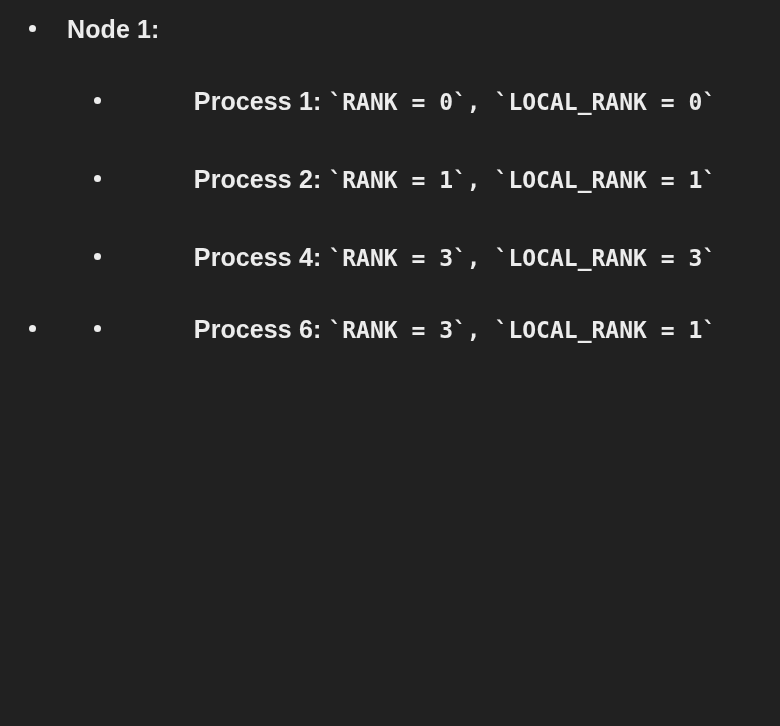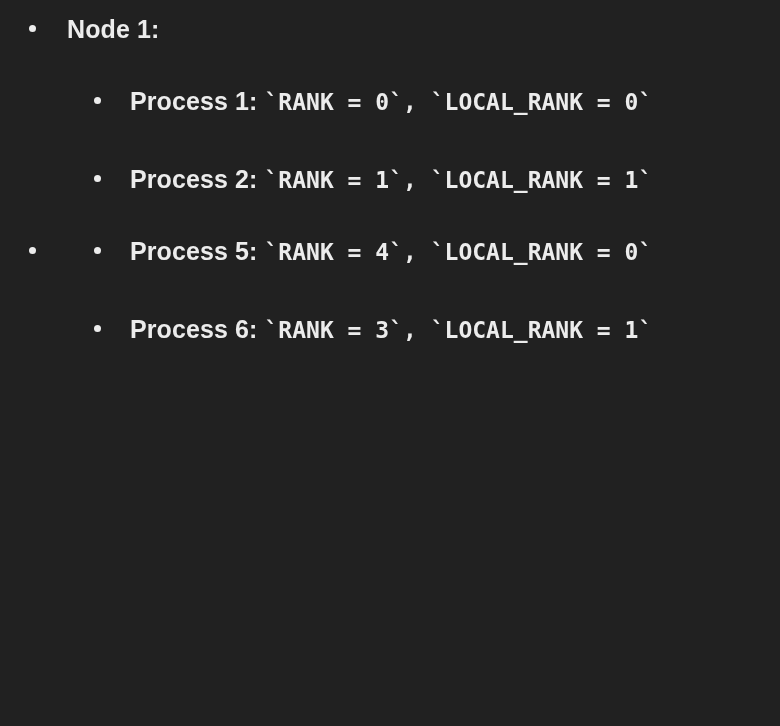--- a/index.html
+++ b/index.html
@@ -67,20 +67,21 @@
 
   ul.inner-list {
     margin-top: 38px;
   }
 
   li.process-item {
     position: relative;
     margin: 0;
     padding: 0 0 0 63px;
     height: 34px;
+    text-align: center;
   }
 
   li.process-item + li.process-item {
     margin-top: 44px;
   }
 
   li.process-item > .bullet-inner {
     position: absolute;
     left: 27px;
     top: 13px;
@@ -133,33 +134,33 @@
           <span class="bullet-inner"></span>
           <span class="process-line"><span class="process-prose">Process 1: </span><span class="code-span">`RANK = 0`</span><span class="comma-sep">, </span><span class="code-span">`LOCAL_RANK = 0`</span></span>
         </li>
 
         <li class="process-item">
           <span class="bullet-inner"></span>
           <span class="process-line"><span class="process-prose">Process 2: </span><span class="code-span">`RANK = 1`</span><span class="comma-sep">, </span><span class="code-span">`LOCAL_RANK = 1`</span></span>
         </li>
 
 
+        <li class="process-item">
+          <span class="bullet-inner"></span>
+          <span class="process-line"><span class="process-prose">Process 4: </span><span class="code-span">`RANK = 3`</span><span class="comma-sep">, </span><span class="code-span">`LOCAL_RANK = 3`</span></span>
+        </li>
 
       </ul>
     </li>
 
     <li class="node-item">
       <span class="bullet-outer"></span>
 
       <ul class="inner-list">
 
-        <li class="process-item">
-          <span class="bullet-inner"></span>
-          <span class="process-line"><span class="process-prose">Process 5: </span><span class="code-span">`RANK = 4`</span><span class="comma-sep">, </span><span class="code-span">`LOCAL_RANK = 0`</span></span>
-        </li>
 
         <li class="process-item">
           <span class="bullet-inner"></span>
           <span class="process-line"><span class="process-prose">Process 6: </span><span class="code-span">`RANK = 3`</span><span class="comma-sep">, </span><span class="code-span">`LOCAL_RANK = 1`</span></span>
         </li>
 
 
 
       </ul>
     </li>

